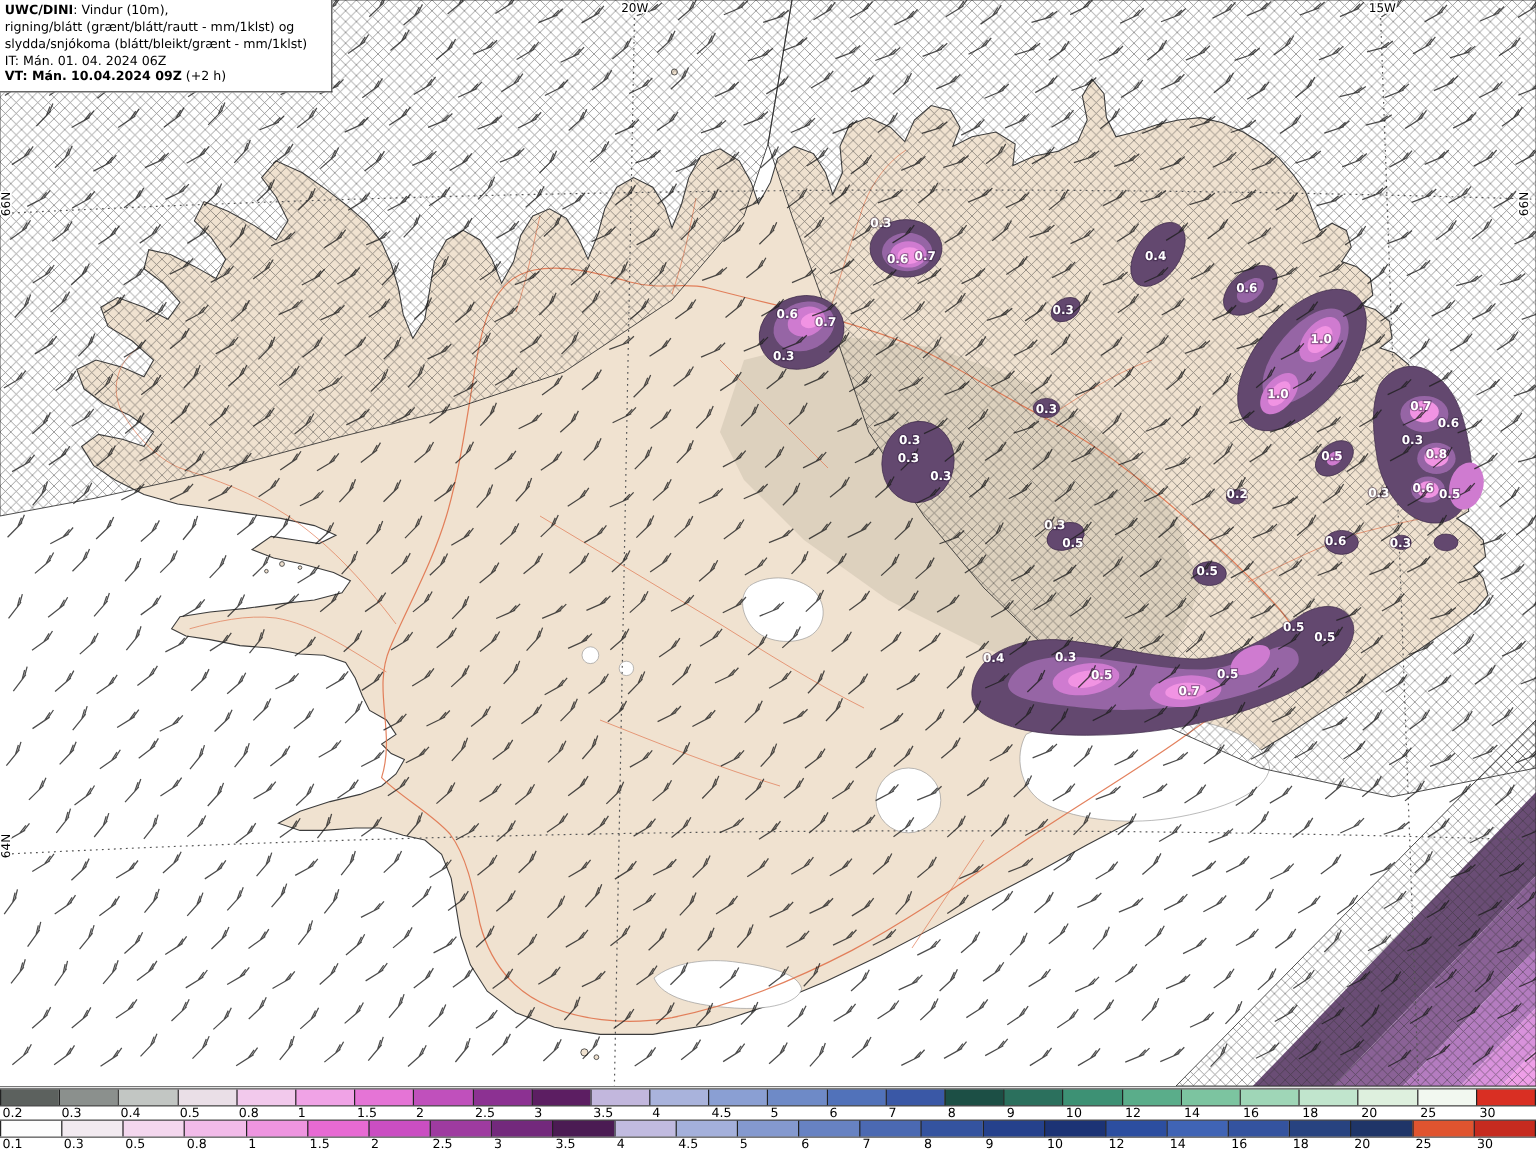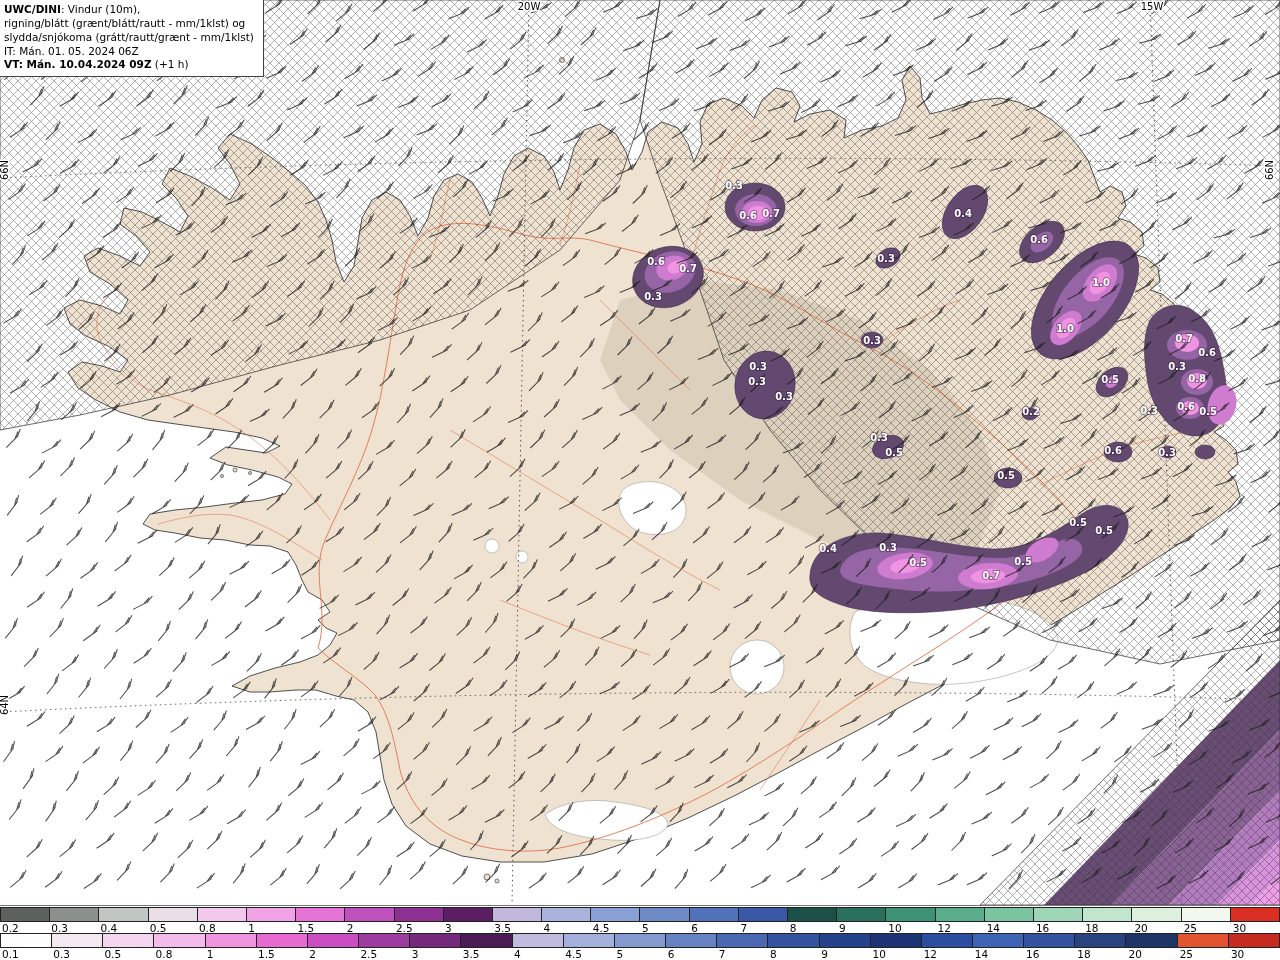--- a/index.html
+++ b/index.html
@@ -3,21 +3,21 @@
 <meta charset="utf-8">
 <style>
   html,body{margin:0;padding:0;background:#ddd;}
   .screen{position:relative;width:1280px;height:960px;background:#fff;
     font-family:"DejaVu Sans","Liberation Sans",sans-serif;overflow:hidden;
     outline:1px solid #555;}
   #map-svg{display:block;background:#fff;}
   
   .infobox{position:absolute;top:0;left:0;background:#fff;
     border:1px solid #444;border-top:none;border-left:none;
-    padding:3px 9px 4px 4px;font-size:10.5px;line-height:1.32;color:#000;z-index:5;}
+    padding:3px 20px 4px 4px;font-size:10.5px;line-height:1.32;color:#000;z-index:5;}
   .infobox .il{white-space:nowrap;}
   
   .legend{position:absolute;left:0;bottom:0;width:1280px;height:55px;background:#fff;
     border-top:1px solid #777;z-index:5;box-sizing:border-box;padding-top:1px;}
   .lrow{height:26px;}
   .lstrip{display:flex;height:13px;border-top:1px solid #222;border-bottom:1px solid #222;}
   .lcell{flex:1;border-left:1px solid #222;}
   .lcell:last-child{border-right:1px solid #222;}
   .llabels{display:flex;height:12px;font-size:10.5px;color:#000;}
   .llabel{flex:1;padding-left:2px;line-height:12px;}
@@ -1225,23 +1225,23 @@
       <text class="gratlabel" x="1152" y="10" text-anchor="middle">15W</text>
       <text class="gratlabel" x="8" y="170" text-anchor="middle" transform="rotate(-90 8 170)">66N</text>
       <text class="gratlabel" x="8" y="705" text-anchor="middle" transform="rotate(-90 8 705)">64N</text>
       <text class="gratlabel" x="1273" y="170" text-anchor="middle" transform="rotate(-90 1273 170)">66N</text>
     </g>
   </svg>
 
   <div class="infobox">
     <div class="il"><b>UWC/DINI</b><span>: Vindur (10m),</span></div>
     <div class="il">rigning/blátt (grænt/blátt/rautt - mm/1klst) og</div>
-    <div class="il">slydda/snjókoma (grátt/rautt/grænt - mm/1klst)</div>
-    <div class="il">IT: Mán. 01. 05. 2024 06Z</div>
-    <div class="il"><b>VT: Mán. 10.04.2024 09Z</b><span> (+1 h)</span></div>
+    <div class="il">slydda/snjókoma (blátt/bleikt/grænt - mm/1klst)</div>
+    <div class="il">IT: Mán. 01. 04. 2024 06Z</div>
+    <div class="il"><b>VT: Mán. 10.04.2024 09Z</b><span> (+2 h)</span></div>
   </div>
 
   <div class="legend">
     <div class="lrow" id="legend-row-0">
       <div class="lstrip">
           <div class="lcell" style="background: rgb(92, 97, 94);"></div>
           <div class="lcell" style="background: rgb(139, 144, 141);"></div>
           <div class="lcell" style="background: rgb(194, 198, 195);"></div>
           <div class="lcell" style="background: rgb(234, 223, 231);"></div>
           <div class="lcell" style="background: rgb(242, 201, 236);"></div>

